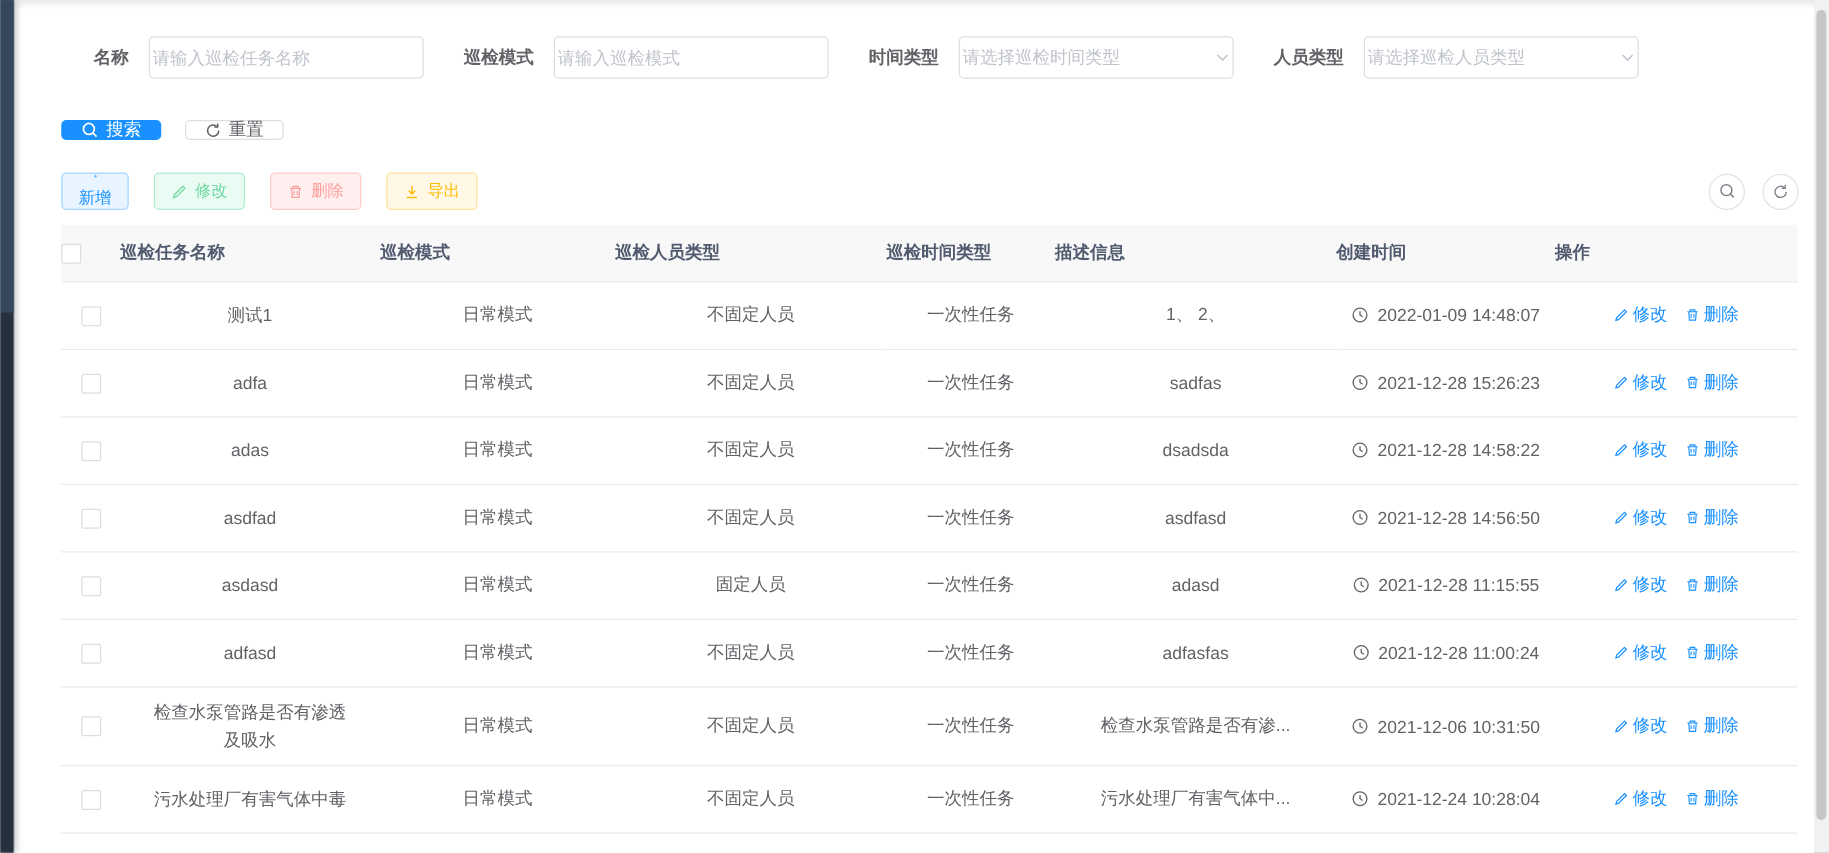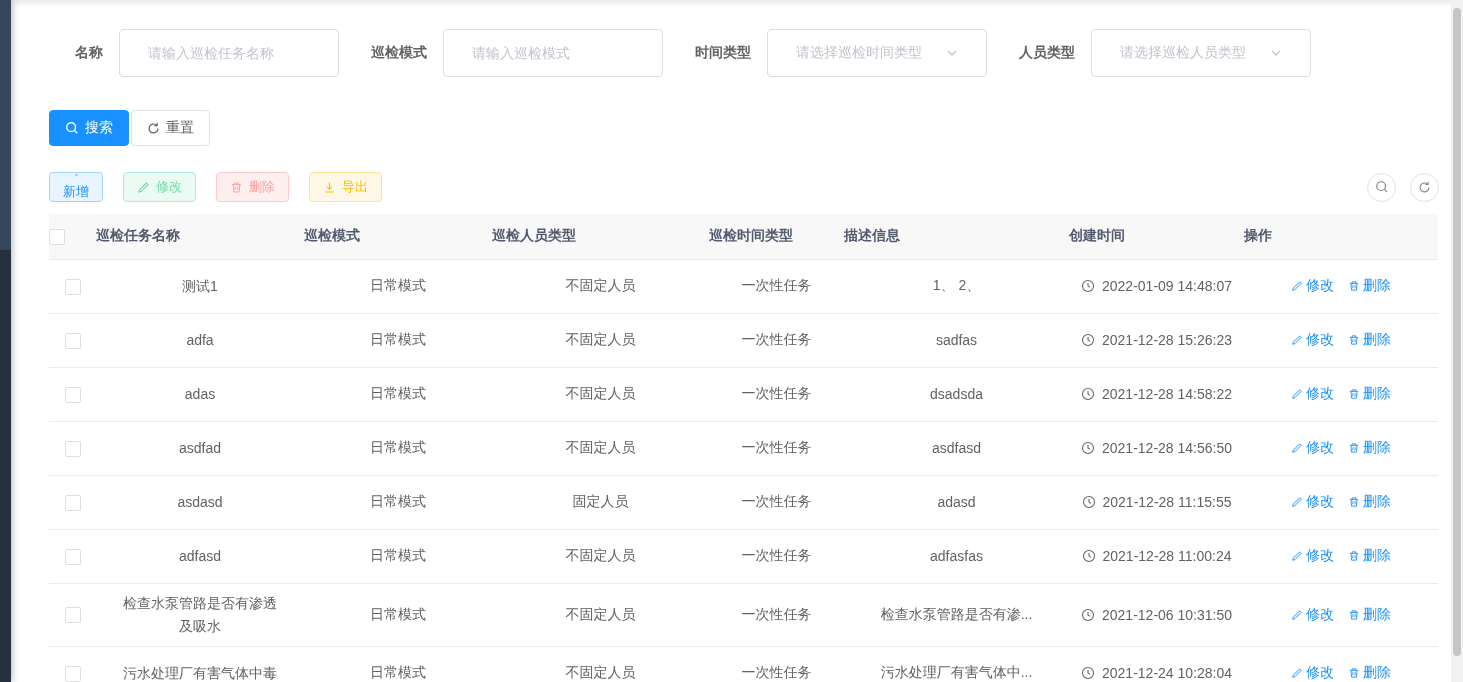--- a/index.html
+++ b/index.html
@@ -17,35 +17,35 @@
   
   .scrollbar { position:fixed; right:0; top:0; width:12px; height:682px; background:#f1f1f1; z-index:60; }
   .scrollbar .sb-thumb { position:absolute; left:2px; top:8px; width:8px; height:648px; background:#c6c6c6; border-radius:4px; }
 
   .content { margin-left:11px; padding:0 24px 0 38px; }
 
   
   .filter-row { display:flex; align-items:center; margin-top:29px; padding-left:26px; }
   .filter-item { display:flex; align-items:center; margin-right:32px; }
   .filter-item label { font-weight:700; color:#606266; margin-right:16px; white-space:nowrap; }
-  .ipt, .sel { width:220px; height:48px; border:1px solid #dcdee2; border-radius:4px; background:#fff;
-    padding:0 28px; font-size:14px; color:#606266; font-family:inherit; }
+  .ipt, .sel { width:220px; height:34px; border:1px solid #dcdee2; border-radius:4px; background:#fff;
+    padding:0 2px; font-size:14px; color:#606266; font-family:inherit; }
   .ipt::placeholder { color:#c0c4cc; }
   .sel { display:flex; align-items:center; justify-content:space-between; cursor:pointer; }
   .sel .ph { color:#c0c4cc; white-space:nowrap; overflow:hidden; }
   .sel .chev { color:#c0c4cc; flex:none; margin-left:8px; display:flex; }
 
   
   .btn-row { display:flex; align-items:center; margin-top:33px; }
-  .btn { display:inline-flex; align-items:center; justify-content:center; gap:6px; height:36px;
+  .btn { display:inline-flex; align-items:center; justify-content:center; gap:6px; height:16px;
     padding:0 15px; border-radius:4px; border:1px solid #dcdee2; background:#fff; color:#606266;
     font-size:14px; cursor:pointer; font-family:inherit; white-space:nowrap; }
   .btn svg { display:block; }
   .btn-primary { background:#1890ff; border-color:#1890ff; color:#fff; }
-  .btn + .btn { margin-left:2px; }
+  .btn + .btn { margin-left:19px; }
 
   
   .toolbar { display:flex; align-items:center; margin-top:26px; }
   .tbtn { height:30px; padding:0 13px; font-size:13px; }
   .tbtn + .tbtn { margin-left:20px; }
   .tbtn-add    { background:#e8f4ff; border-color:#a3d3ff; color:#1890ff;flex-direction:column; }
   .tbtn-edit   { background:#e9fbf2; border-color:#b0ecce; color:#74d9a5; cursor:not-allowed; }
   .tbtn-del    { background:#ffefef; border-color:#ffc9c9; color:#ff9e9e; cursor:not-allowed; }
   .tbtn-export { background:#fff8e6; border-color:#ffe399; color:#ffba00; }
   .tool-right { margin-left:auto; display:flex; align-items:center; gap:14px; }

